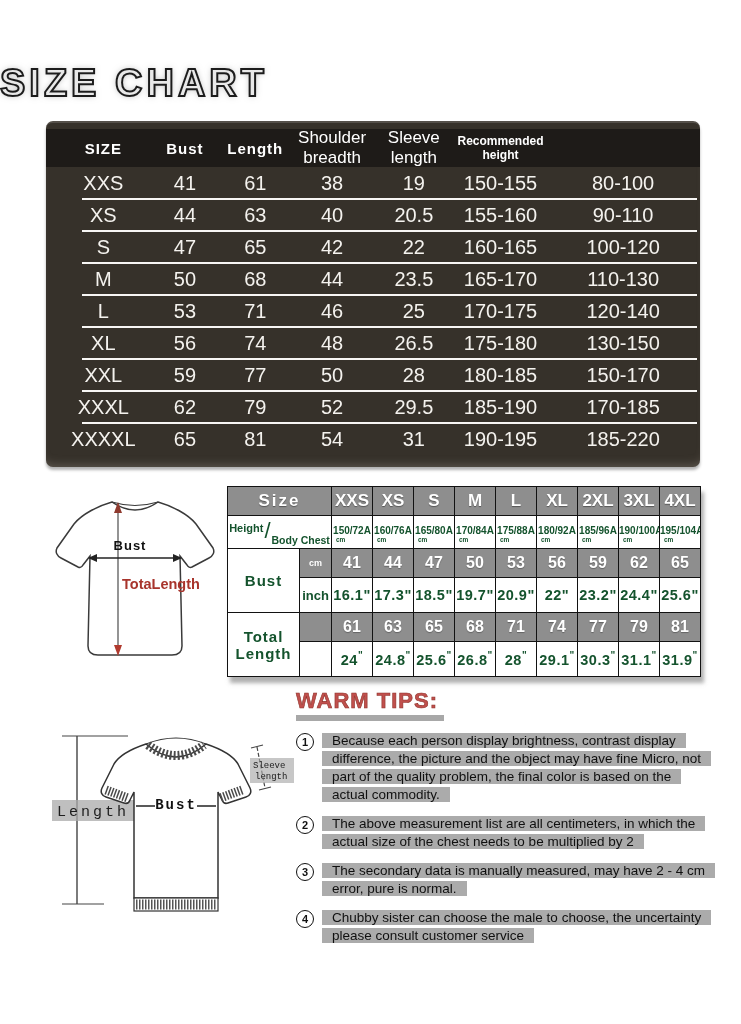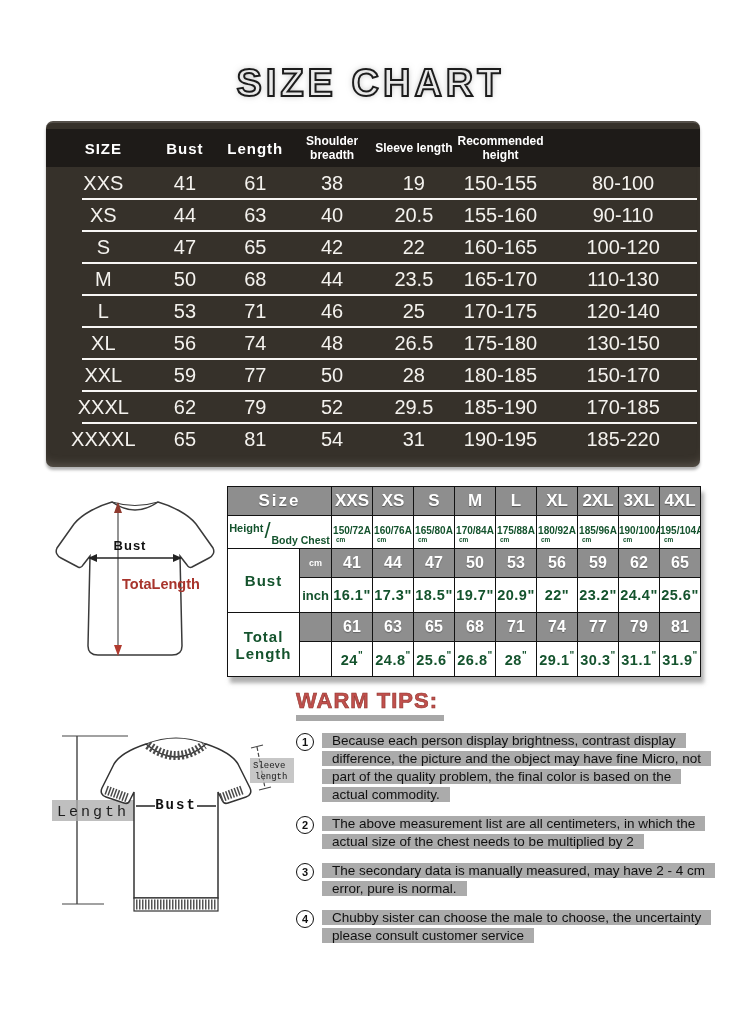--- a/index.html
+++ b/index.html
@@ -1,34 +1,34 @@
 <!DOCTYPE html>
 <html><head>
 <meta charset="utf-8">
 <style>
   html,body{margin:0;padding:0;background:#fff;}
   .page{position:relative;width:741px;height:1024px;background:#fff;overflow:hidden;
         font-family:"Liberation Sans",sans-serif;}
 
   
-  .title{position:absolute;top:62px;left:0;right:0;text-align:center;
+  .title{position:absolute;top:62px;left:0;right:0;
          font-size:38px;font-weight:bold;letter-spacing:4px;color:#e9e9e9;
          -webkit-text-stroke:2px #1c1c1c;
          text-shadow:0 0 6px rgba(130,130,130,.55);}
 
   
   .main-table{position:absolute;left:46px;top:121px;width:654px;background:#36312a;
               border-radius:7px;padding:6px 0 12px;border-top:2px solid #55504a;
               box-shadow:0 3px 3px rgba(0,0,0,.3), inset 0 -8px 10px -6px rgba(170,160,148,.35);}
   .main-head{display:flex;align-items:center;height:38px;background:#1e1b18;color:#fff;}
   .mcell{text-align:center;}
   .c0{width:16%;box-sizing:border-box;padding-left:10px;}
   .c1{width:10.5%;}.c2{width:11%;}.c3{width:12.5%;}.c4{width:12.5%;}.c5{width:14%;}.c6{width:23.5%;}
   .main-head .c0,.main-head .c1,.main-head .c2{font-size:15px;font-weight:bold;letter-spacing:1px;}
-  .main-head .c3,.main-head .c4{font-size:12px;font-weight:bold;}
+  .main-head .c3,.main-head .c4{font-size:17px;font-weight:normal;}
   .main-head .c5{font-size:12px;font-weight:bold;}
   .main-head .c6{font-size:11px;font-weight:bold;}
   .main-body .mrow{display:flex;align-items:center;height:32px;position:relative;
                    color:#f4f2ee;font-size:20px;}
   .main-body .mrow:not(:last-child)::after{content:'';position:absolute;left:5.5%;right:.5%;
                    bottom:-1px;height:2px;background:#f7f6f4;}
 
   
   .detail-table{position:absolute;left:227px;top:486px;border-collapse:collapse;
                 table-layout:fixed;width:473px;background:#fff;

